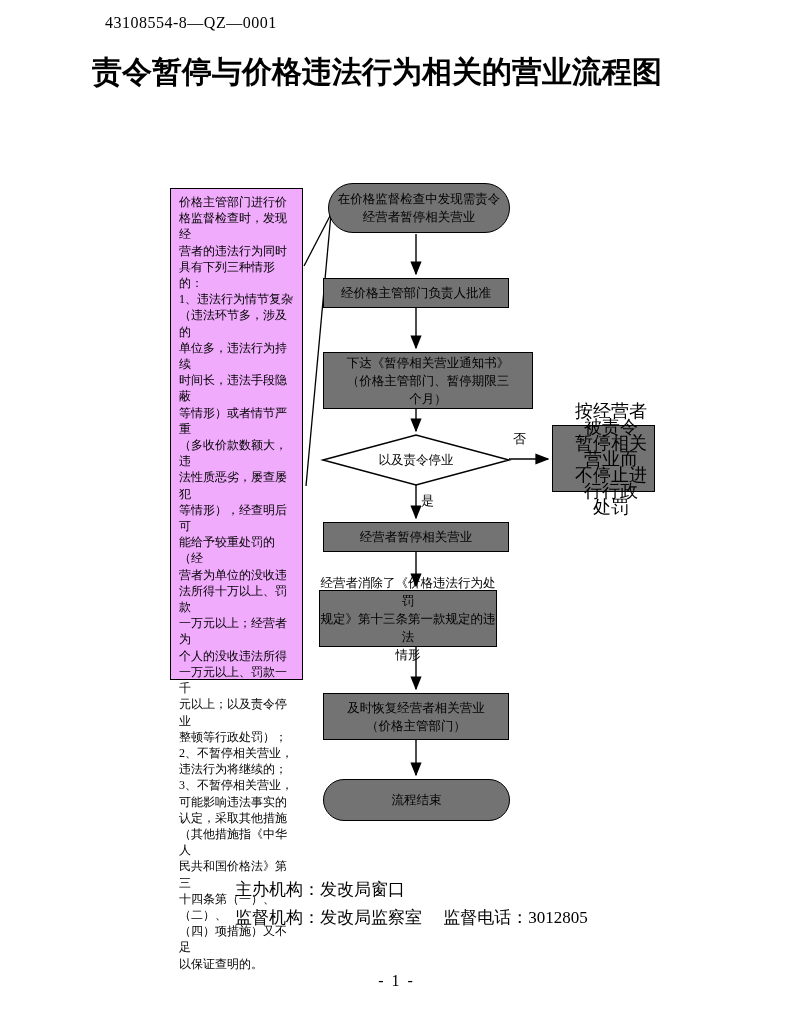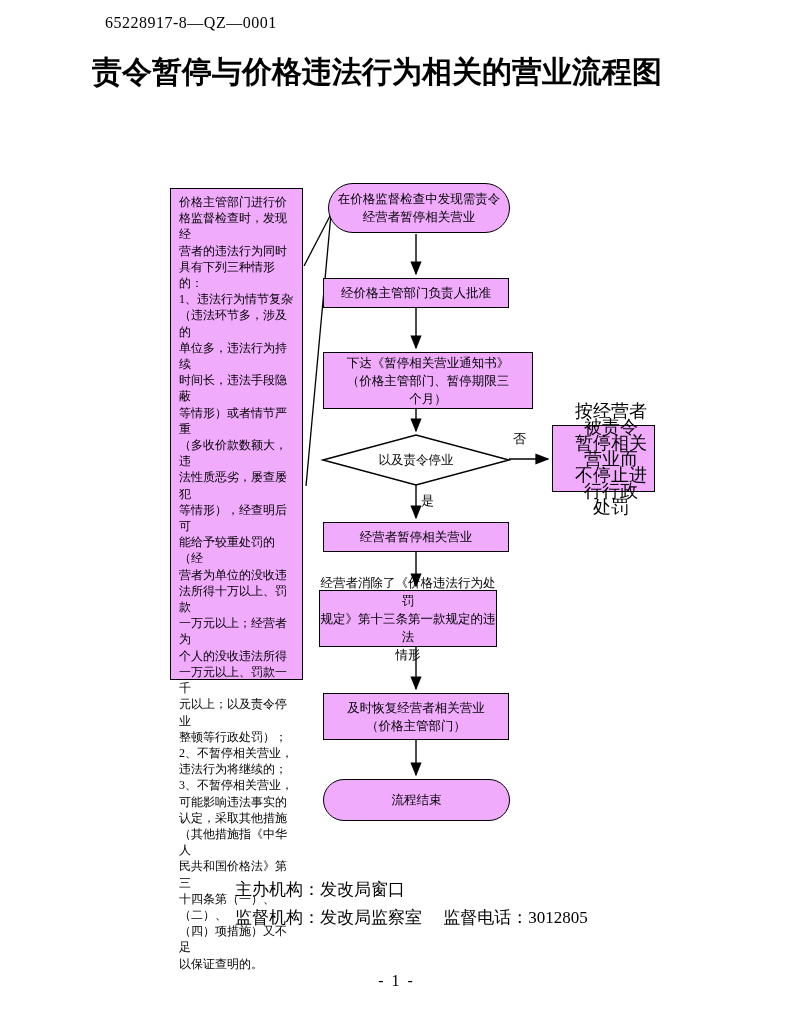--- a/index.html
+++ b/index.html
@@ -25,21 +25,21 @@
   .side-note{
     position:absolute;left:170px;top:188px;width:133px;height:492px;
     border:1.5px solid #000;box-sizing:border-box;
     padding:5px 5px 0 8px;
     font-size:12px;line-height:16.2px;
     white-space:pre-line;
     background:#f0abfc;
   }
   .node{
     position:absolute;box-sizing:border-box;
-    border:1.5px solid #000;background:#f0abfc;
+    border:1.5px solid #000;background:#737373;
     display:flex;align-items:center;justify-content:center;
     text-align:center;
     font-size:12.5px;line-height:18px;
     font-family:"Liberation Serif", serif;
   }
   .node .lbl{white-space:pre-line;}
   .stadium{border-radius:26px;}
   .diamond-label{
     position:absolute;border:none;background:transparent;
   }
@@ -55,21 +55,21 @@
   .page-number{
     position:absolute;left:0;top:972px;width:793px;
     text-align:center;font-size:16px;letter-spacing:2px;
   }
 </style>
 </head>
 <body>
 
 <div id="page">
 
-  <div class="doc-code">65228917-8—QZ—0001</div>
+  <div class="doc-code">43108554-8—QZ—0001</div>
   <h1 class="doc-title">责令暂停与价格违法行为相关的营业流程图</h1>
 
   <svg id="overlay" width="793" height="1016" viewBox="0 0 793 1016">
     <defs>
       <marker id="arrow" markerWidth="10" markerHeight="8" refX="9" refY="4" orient="auto">
         <path d="M0,0 L10,4 L0,8 z" fill="#000"></path>
       </marker>
     </defs>
 
     <g stroke="#000" stroke-width="1.3">

